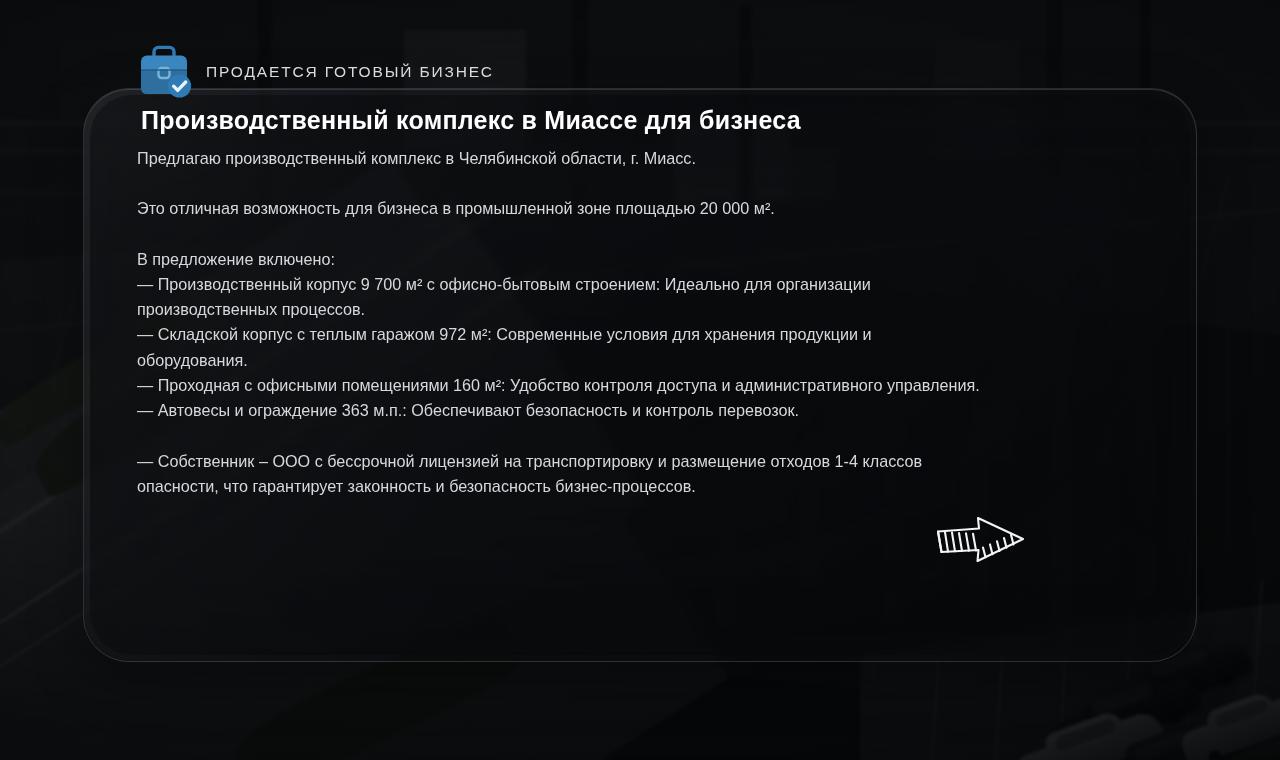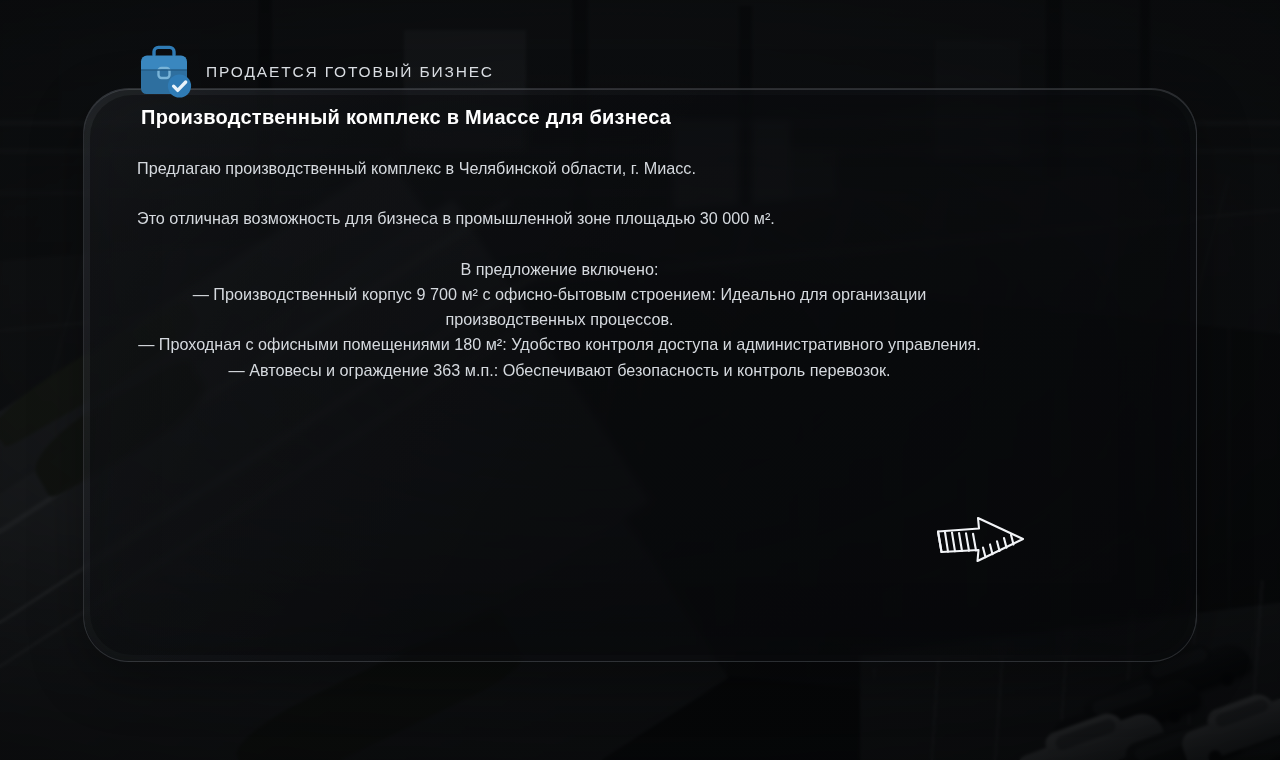--- a/index.html
+++ b/index.html
@@ -256,39 +256,39 @@
     font-size:15.5px;
     letter-spacing:1.85px;
     color:#d9dde2;
     white-space:nowrap;
   }
 
   
   #page-title {
     margin-top:6px;
     margin-left:5px;
-    font-size:20px;
+    font-size:25px;
     font-weight:bold;
     color:#ffffff;
     letter-spacing:.25px;
     white-space:nowrap;
   }
 
   
   #body-copy {
-    margin-top:27px;
+    margin-top:11px;
     margin-left:1px;
     font-size:16.2px;
     line-height:25.3px;
     color:#d5d9de;
     max-width:845px;
   }
   #body-copy .para { margin:0; }
   #body-copy .gap { height:25px; }
-  #body-copy .block { margin:0;text-align:center; }
+  #body-copy .block { margin:0; }
 
   
   #arrow-icon {
     position:absolute; right:85px; bottom:8px;
     width:96px; height:52px; z-index:4;
   }
 </style>
 </head>
 <body>
 
@@ -381,31 +381,33 @@
     </div>
 
     <h1 id="page-title">Производственный комплекс в Миассе для бизнеса</h1>
 
     <div id="body-copy">
 
       <p class="para">Предлагаю производственный комплекс в Челябинской области, г. Миасс.</p>
 
       <div class="gap"></div>
 
-      <p class="para">Это отличная возможность для бизнеса в промышленной зоне площадью 30 000 м².</p>
+      <p class="para">Это отличная возможность для бизнеса в промышленной зоне площадью 20 000 м².</p>
 
       <div class="gap"></div>
 
       <p class="block">В предложение включено:</p>
       <p class="block">— Производственный корпус 9 700 м² с офисно-бытовым строением: Идеально для организации производственных процессов.</p>
-      <p class="block">— Проходная с офисными помещениями 180 м²: Удобство контроля доступа и административного управления.</p>
+      <p class="block">— Складской корпус с теплым гаражом 972 м²: Современные условия для хранения продукции и оборудования.</p>
+      <p class="block">— Проходная с офисными помещениями 160 м²: Удобство контроля доступа и административного управления.</p>
       <p class="block">— Автовесы и ограждение 363 м.п.: Обеспечивают безопасность и контроль перевозок.</p>
 
       <div class="gap"></div>
 
+      <p class="block">— Собственник – ООО с бессрочной лицензией на транспортировку и размещение отходов 1-4 классов опасности, что гарантирует законность и безопасность бизнес-процессов.</p>
 
     </div>
 
     <svg id="arrow-icon" viewBox="0 0 96 52">
       <g fill="none" stroke="#f2f4f7" stroke-width="2.1" stroke-linejoin="round" stroke-linecap="round">
 
         <path d="M5 17.5 L46 14.5 L45 4 L90 25 L44.5 47 L45.5 36 L8.5 38 Z"></path>
 
         <path d="M5 17.5 L8.5 38"></path>
         <path d="M12 18.2 L15 37.6"></path>

